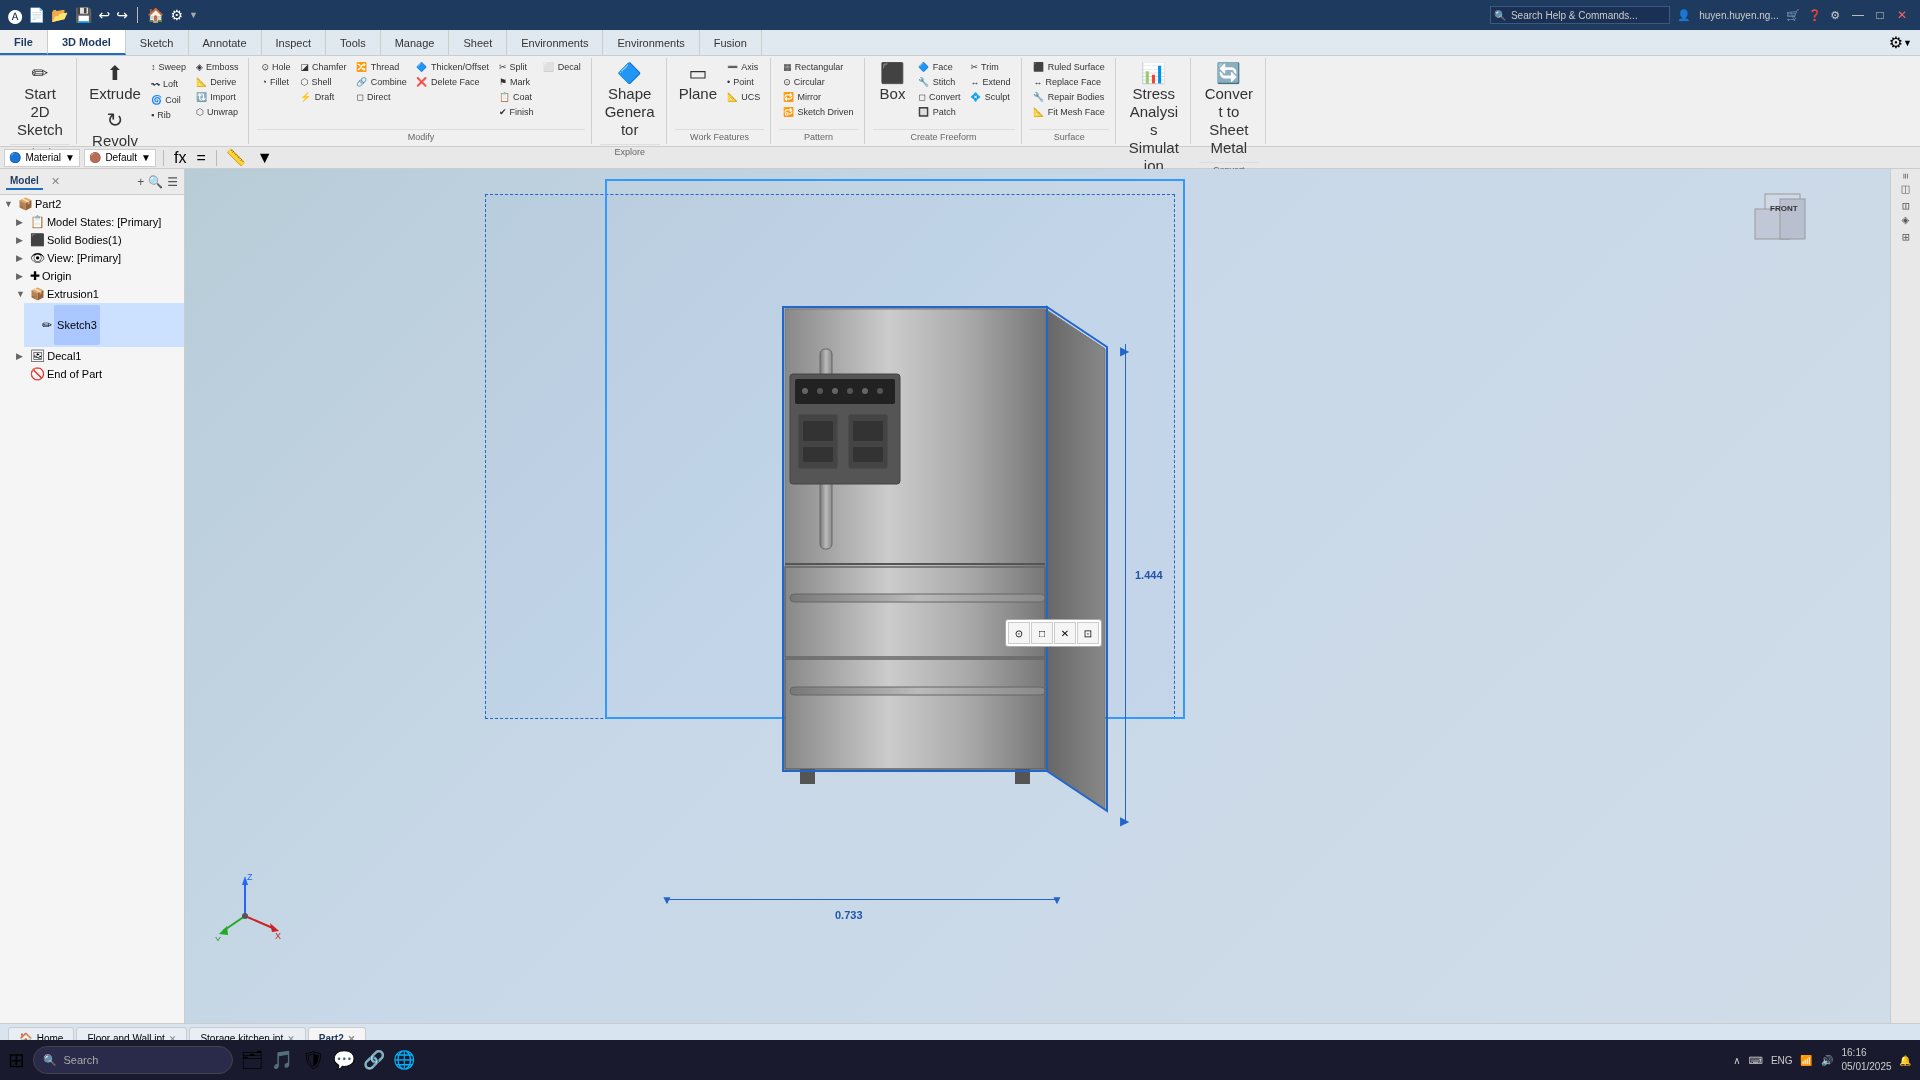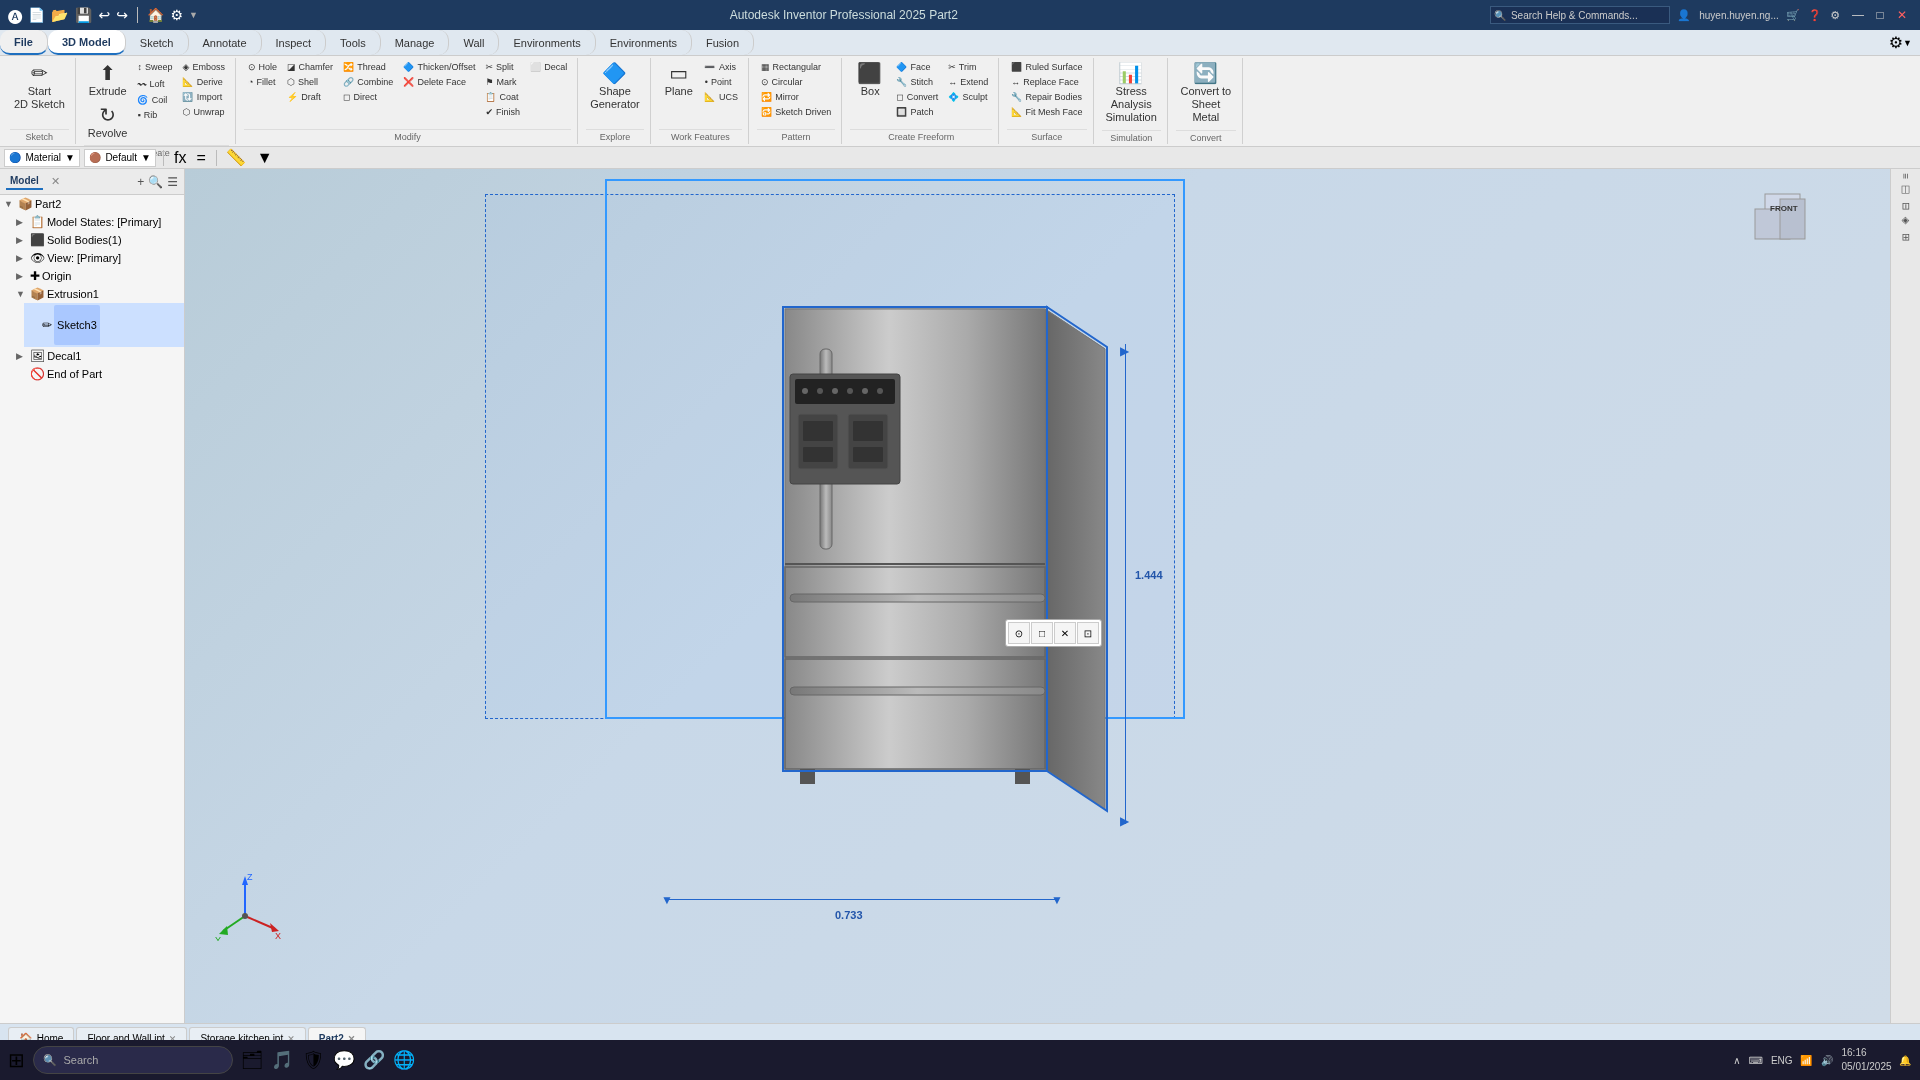--- a/index.html
+++ b/index.html
@@ -33,21 +33,20 @@
       border-bottom: 1px solid #ccc;
     }
     .ribbon-tab {
       padding: 0 14px;
       font-size: 11px;
       cursor: pointer;
       color: #333;
       border-right: 1px solid #ccc;
       display: flex;
       align-items: center;
-      border-radius: 10px;
     }
     .ribbon-tab.active {
       background: #f0f0f0;
       color: #1e3a5f;
       font-weight: bold;
       border-bottom: 2px solid #1e6fbf;
     }
     #ribbon-content {
       display: flex;
       align-items: stretch;
@@ -88,21 +87,21 @@
       cursor: pointer;
       border-radius: 3px;
       min-width: 40px;
       max-width: 60px;
       text-align: center;
       font-size: 9px;
       color: #333;
       gap: 2px;
     }
     .ribbon-btn .icon { font-size: 20px; line-height: 1; }
-    .ribbon-btn .lbl { font-size: 11px; line-height: 1.2; word-break: break-word; }
+    .ribbon-btn .lbl { font-size: 15px; line-height: 1.2; word-break: break-word; }
     .ribbon-btn-sm {
       display: flex;
       flex-direction: row;
       align-items: center;
       padding: 2px 4px;
       cursor: pointer;
       border-radius: 2px;
       font-size: 9px;
       color: #333;
       gap: 3px;
@@ -323,23 +322,20 @@
     <span class="tb-icon">📄</span>
     <span class="tb-icon">📂</span>
     <span class="tb-icon">💾</span>
     <span class="tb-icon">↩</span>
     <span class="tb-icon">↪</span>
     <span class="ts-separator"></span>
     <span class="tb-icon">🏠</span>
     <span class="tb-icon">⚙</span>
     <span style="font-size:9px;color:#aaa">▼</span>
   </div>
-  <div id="titlebar-center">
-    <span>Autodesk Inventor Professional 2025  Part2</span>
-  </div>
   <div id="titlebar-right">
     <div class="ts-dropdown" style="width:180px;background:#1a3055;border-color:#3a5a7f;color:#ccc">
       <span>🔍</span>
       <span>Search Help &amp; Commands...</span>
     </div>
     <span>👤</span>
     <span style="font-size:10px">huyen.huyen.ng...</span>
     <span>🛒</span>
     <span>❓</span>
     <span>⚙</span>
@@ -353,21 +349,21 @@
 
 <div id="ribbon">
   <div id="ribbon-tabs">
     <div class="ribbon-tab active">File</div>
     <div class="ribbon-tab active" style="background:#ffffff;border-bottom:2px solid #1e6fbf">3D Model</div>
     <div class="ribbon-tab">Sketch</div>
     <div class="ribbon-tab">Annotate</div>
     <div class="ribbon-tab">Inspect</div>
     <div class="ribbon-tab">Tools</div>
     <div class="ribbon-tab">Manage</div>
-    <div class="ribbon-tab">Wall</div>
+    <div class="ribbon-tab">Sheet</div>
     <div class="ribbon-tab">Environments</div>
     <div class="ribbon-tab">Environments</div>
     <div class="ribbon-tab">Fusion</div>
     <div style="display:flex;align-items:center;margin-left:auto;padding-right:8px">
       <span style="font-size:16px;cursor:pointer">⚙</span>
       <span style="font-size:9px;cursor:pointer">▼</span>
     </div>
   </div>
 
   <div id="ribbon-content">

